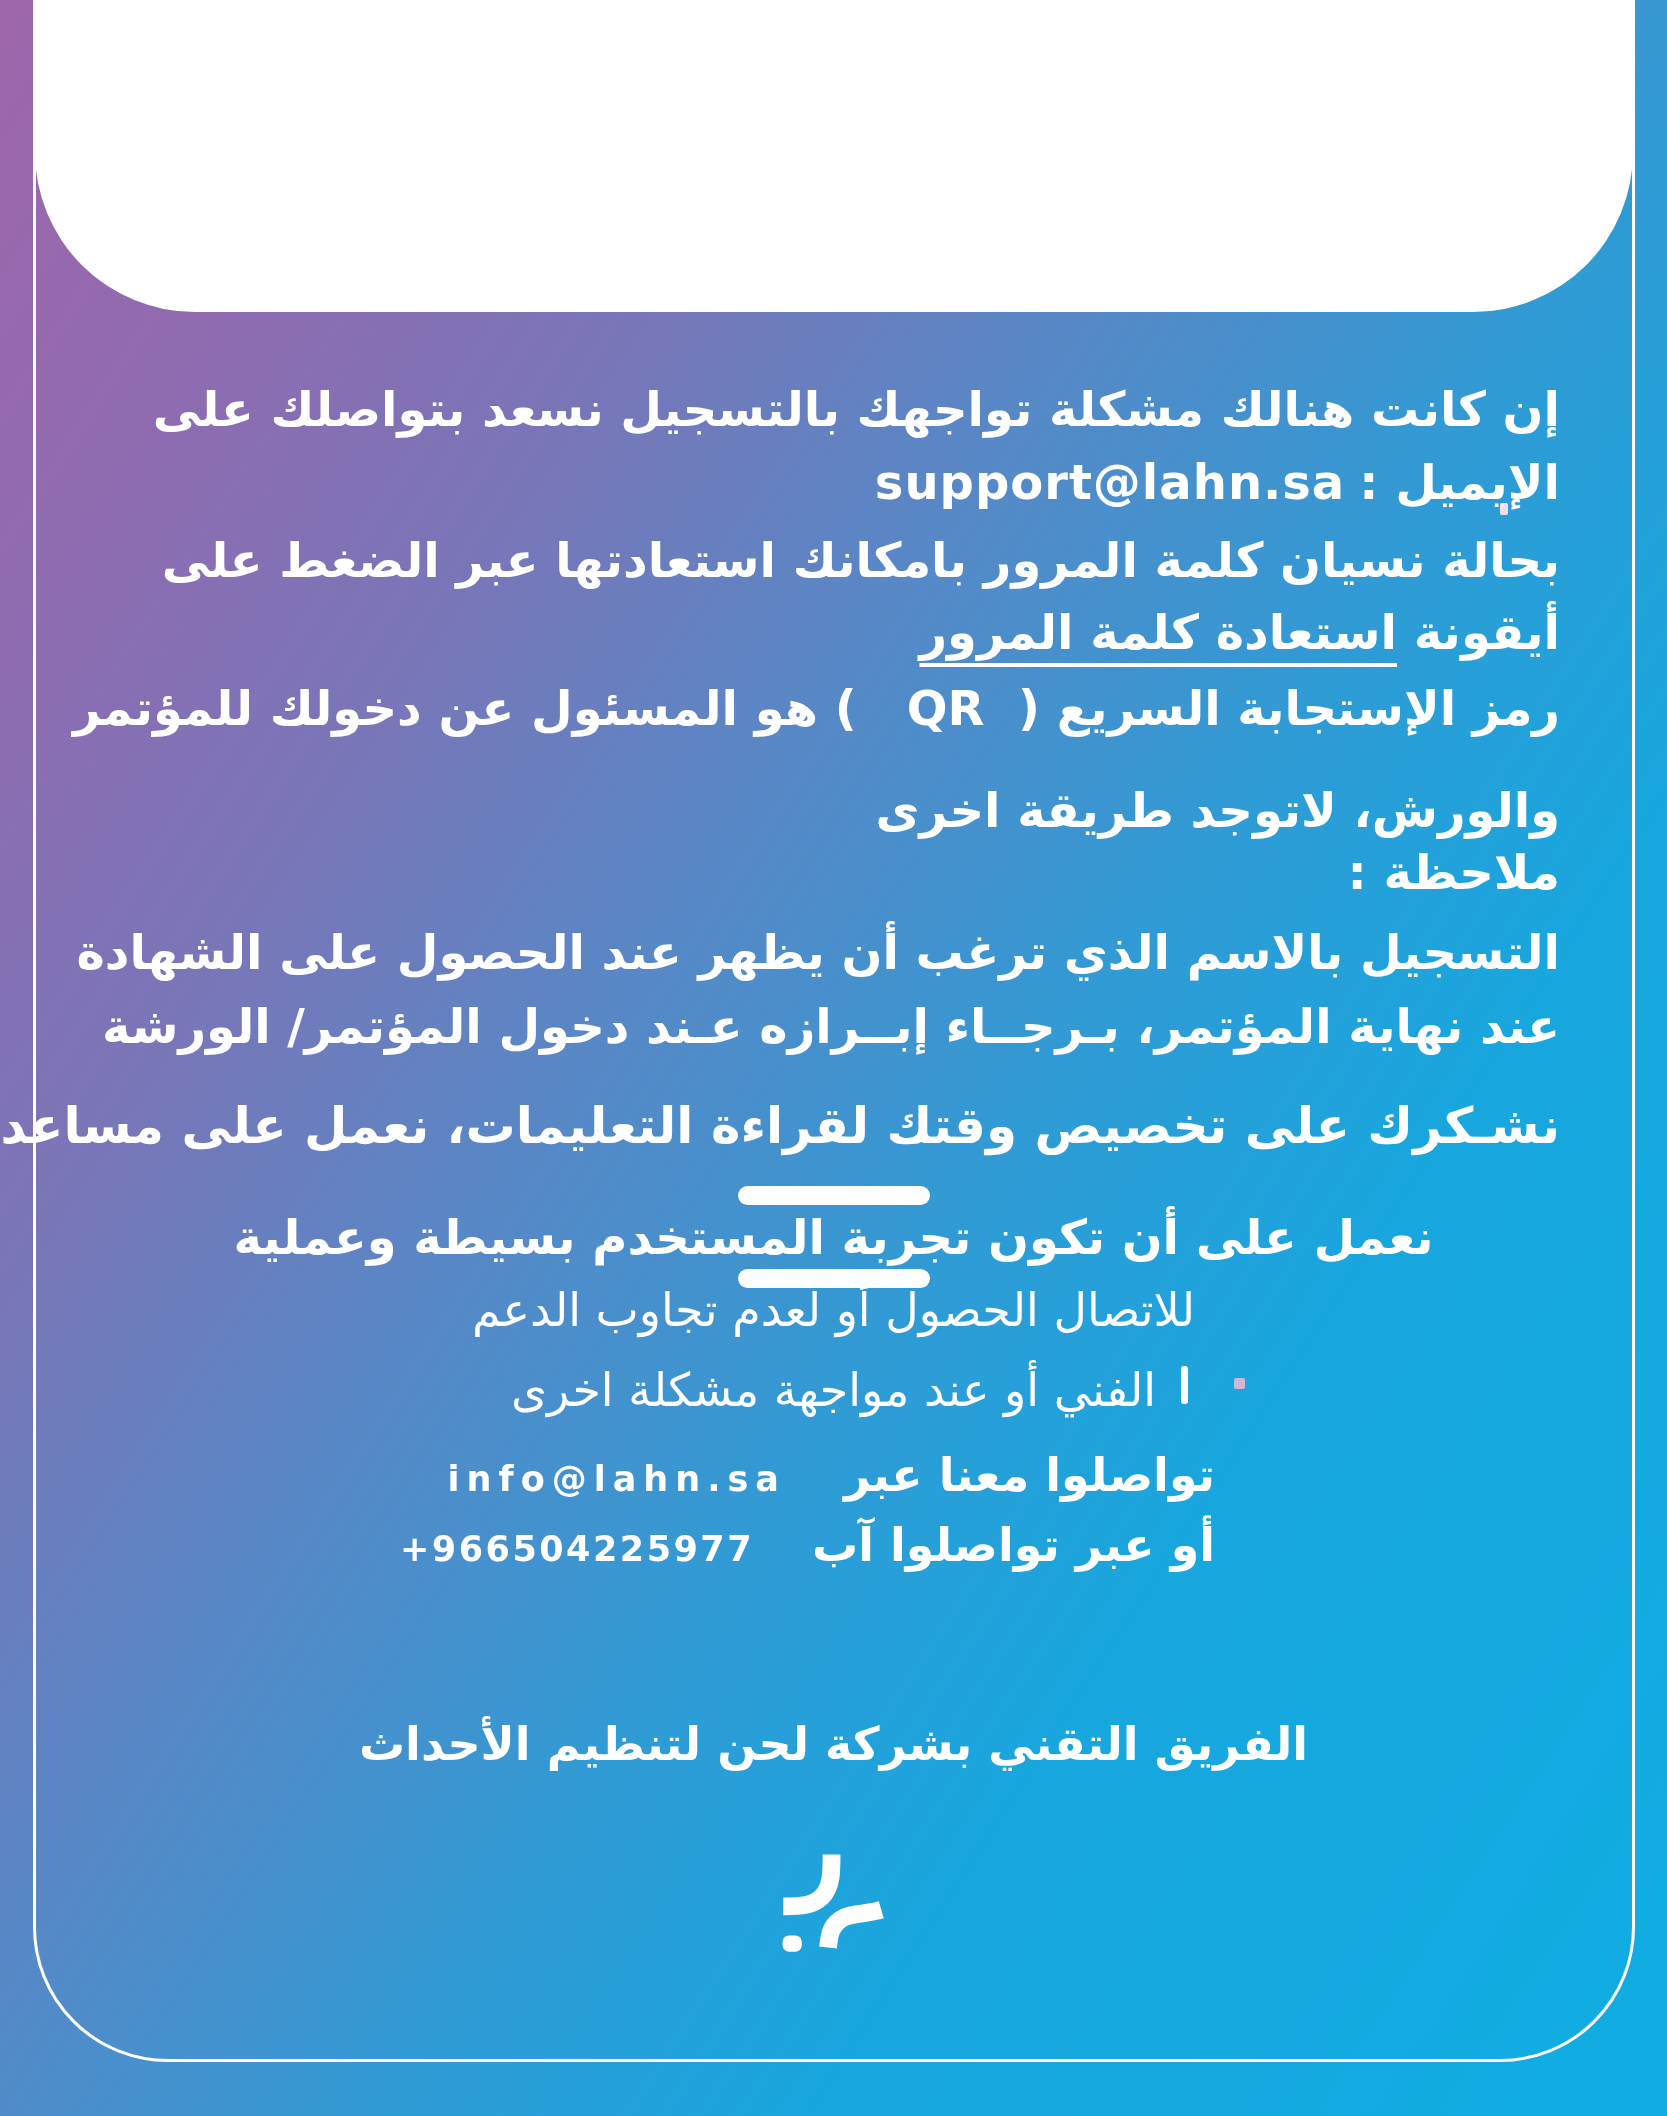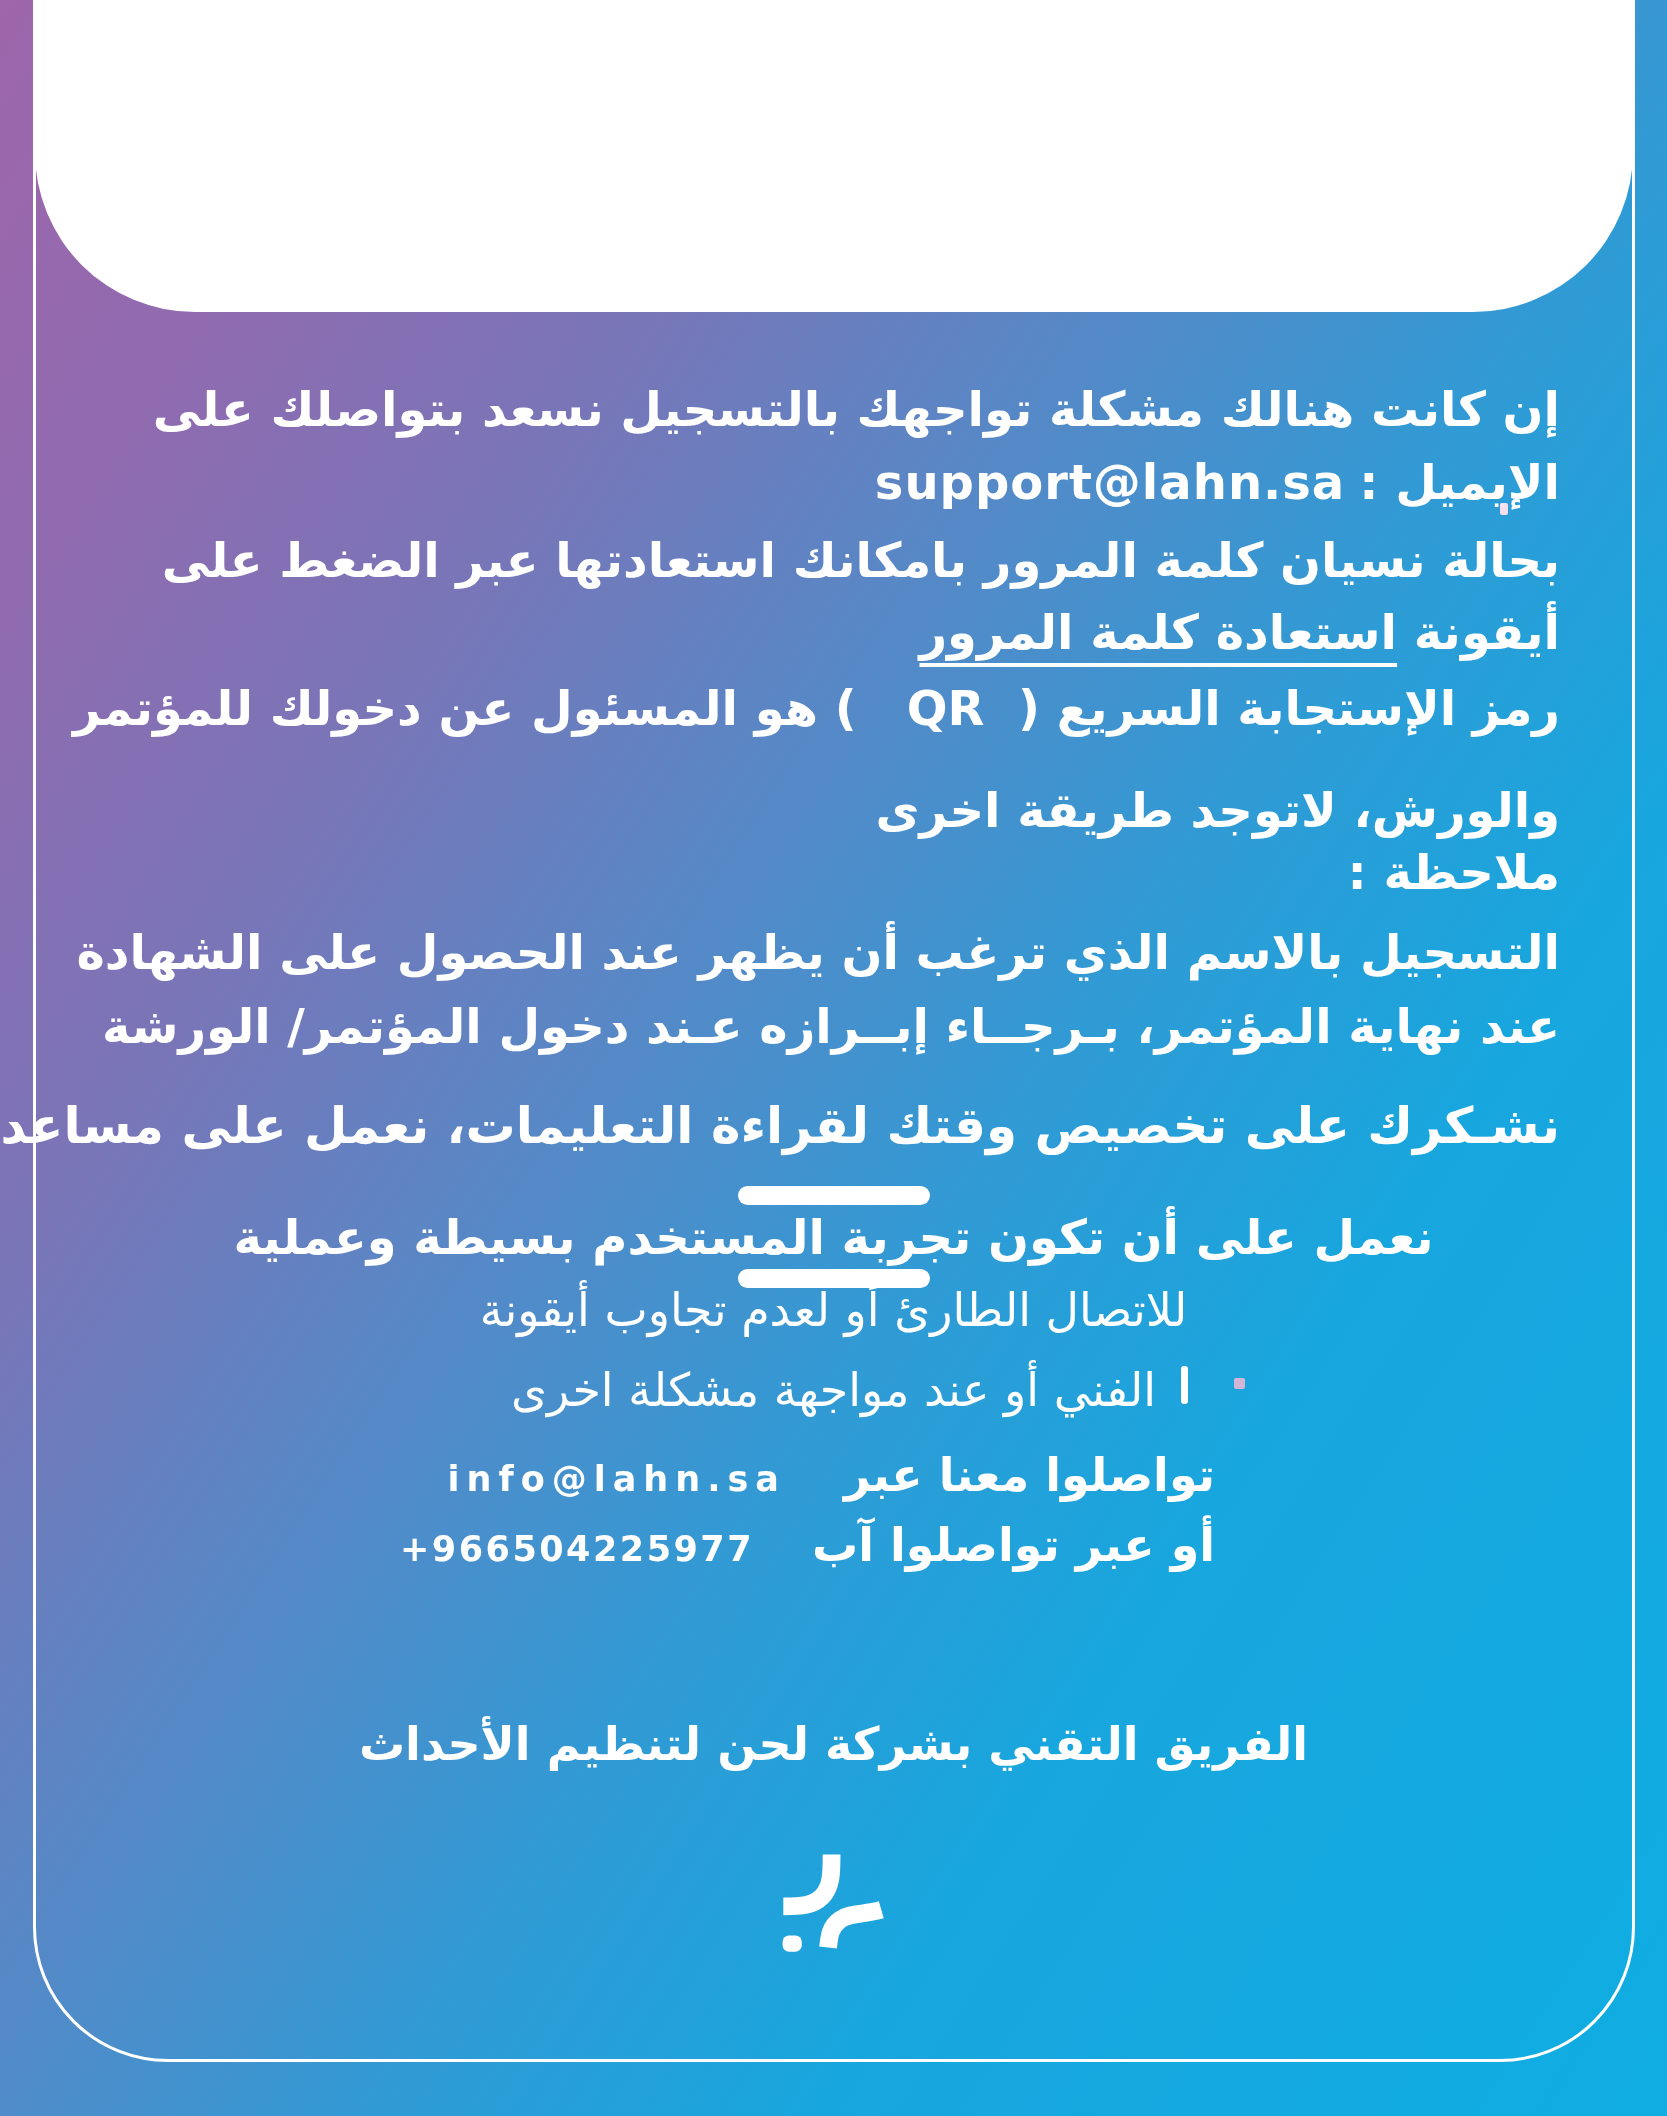--- a/index.html
+++ b/index.html
@@ -92,21 +92,21 @@
 <div class="line r" style="top:994px;">عند نهاية المؤتمر، بـرجــاء إبــرازه عـند دخول المؤتمر/ الورشة</div>
 
 <div class="line r small" style="top:1094px;">نشـكرك على تخصيص وقتك لقراءة التعليمات، نعمل على مساعدتك دائمًا</div>
 
 <div class="separator-row">
   <span class="pill"></span>
   <span class="sep-text">نعمل على أن تكون تجربة المستخدم بسيطة وعملية</span>
   <span class="pill"></span>
 </div>
 
-<div class="line center light" style="top:1278px;">للاتصال الطارئ أو لعدم تجاوب أيقونة</div>
+<div class="line center light" style="top:1278px;">للاتصال الحصول أو لعدم تجاوب الدعم</div>
 <div class="line center light" style="top:1358px;">الفني أو عند مواجهة مشكلة اخرى</div>
 
 <div class="contact-row" style="top:1444px;">
   <span class="contact-label">تواصلوا معنا عبر</span>
   <span class="contact-value spaced">info@lahn.sa</span>
 </div>
 <div class="contact-row" style="top:1514px;">
   <span class="contact-label">أو عبر تواصلوا آب</span>
   <span class="contact-value spaced-sm">+966504225977</span>
 </div>

